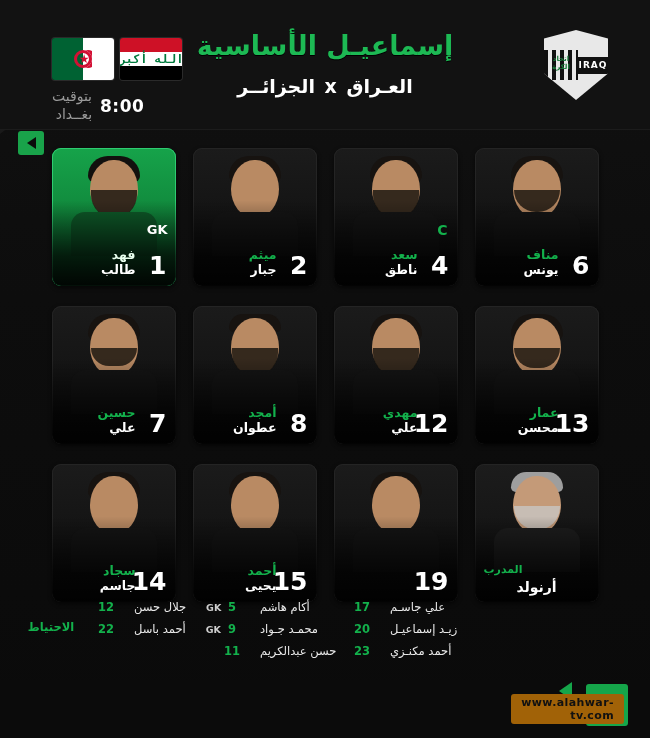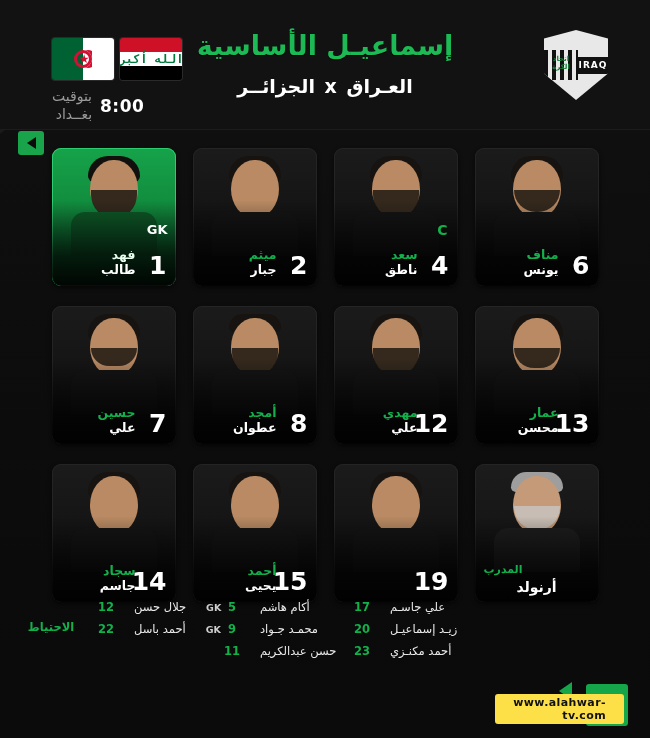--- a/index.html
+++ b/index.html
@@ -213,21 +213,21 @@
     width: 0; height: 0; border-top: 9px solid transparent; border-bottom: 9px solid transparent;
     border-right: 13px solid #15a64a; margin-bottom: 3px;
   }
   .logo-sq {
     position: absolute; right: 6px; top: 2px; width: 42px; height: 42px;
     background: #15a64a; border-radius: 3px; display:flex; align-items:center; justify-content:center;
   }
   .logo-ring { width: 20px; height: 20px; border-radius: 50%; border: 5px solid #0b0b0b; }
   .site {
     position: absolute; right: 12px; bottom: 8px;
-    background: #fde047; color: #111; font-size: 11px; padding: 2px 18px;
+    background: #a16207; color: #111; font-size: 11px; padding: 2px 10px;
     border-radius: 3px; letter-spacing: .4px; font-weight: bold;
   }
   .site-wrap { position: absolute; right: 14px; bottom: 6px; }
 </style>
 </head>
 <body>
 
 <div class="stage">
 
   <div class="chevrons">

